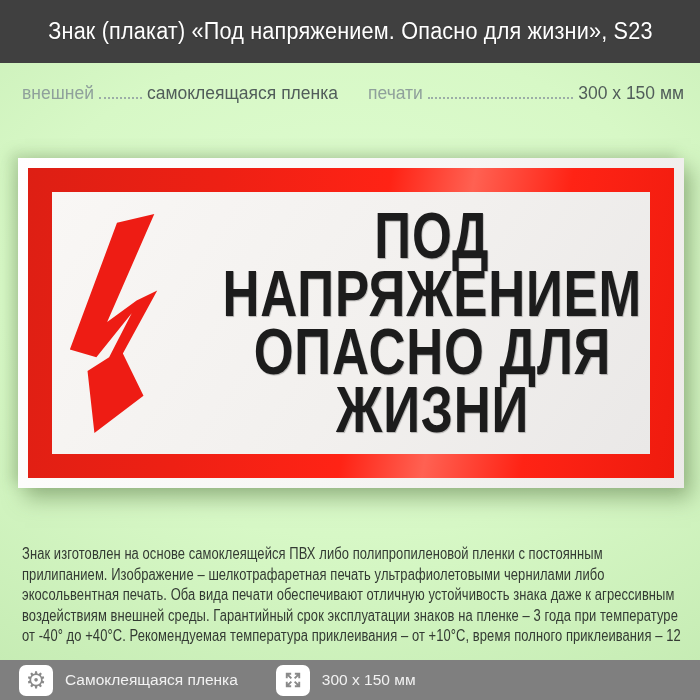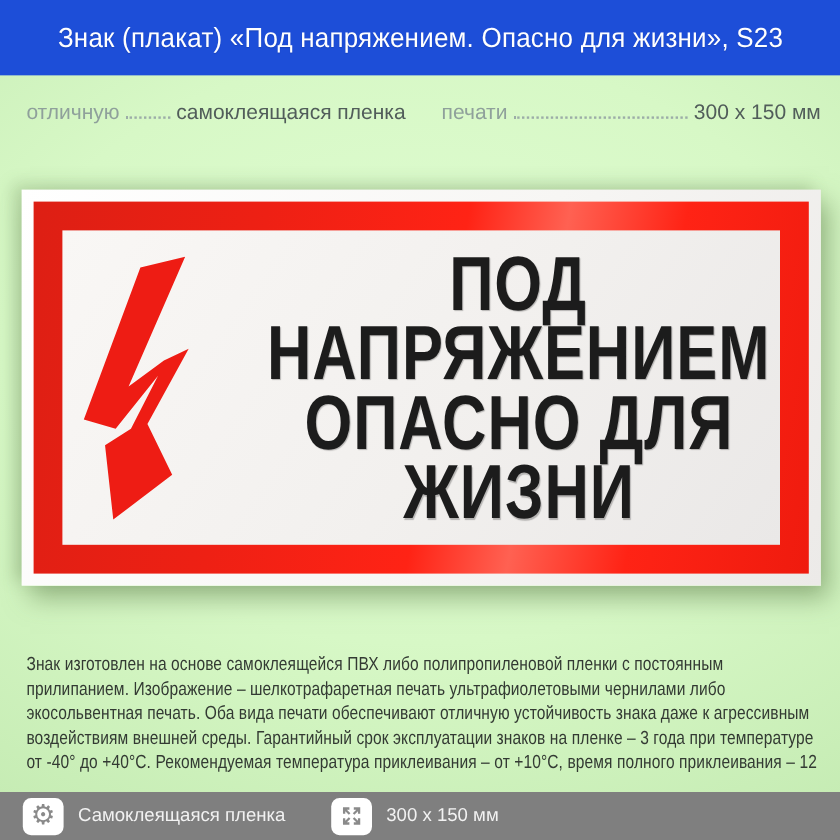--- a/index.html
+++ b/index.html
@@ -7,21 +7,21 @@
   body {
     font-family: "Liberation Sans", sans-serif;
     width: 700px; height: 700px;
     background: #d7f9c7;
     position: relative;
   }
 
   
   .header {
     height: 63px;
-    background: #1d4ed8;
+    background: #404040;
     display: flex; align-items: center; justify-content: center;
   }
   .header-title {
     color: #ffffff;
     font-size: 23px;
     letter-spacing: 0.2px;
     display: inline-block;
     transform: scaleX(0.94);
     white-space: nowrap;
     text-shadow: 0 1px 1px rgba(0,0,0,0.15);
@@ -134,21 +134,21 @@
 <body>
 
 <div class="header">
   <span class="header-title">Знак (плакат) «Под напряжением. Опасно для жизни», S23</span>
 </div>
 
 <div class="main">
 
   <div class="specs">
     <div class="spec">
-      <span class="spec-label">отличную</span>
+      <span class="spec-label">внешней</span>
       <span class="spec-dots"></span>
       <span class="spec-value">самоклеящаяся пленка</span>
     </div>
     <div class="spec">
       <span class="spec-label">печати</span>
       <span class="spec-dots"></span>
       <span class="spec-value">300 х 150 мм</span>
     </div>
   </div>
 

